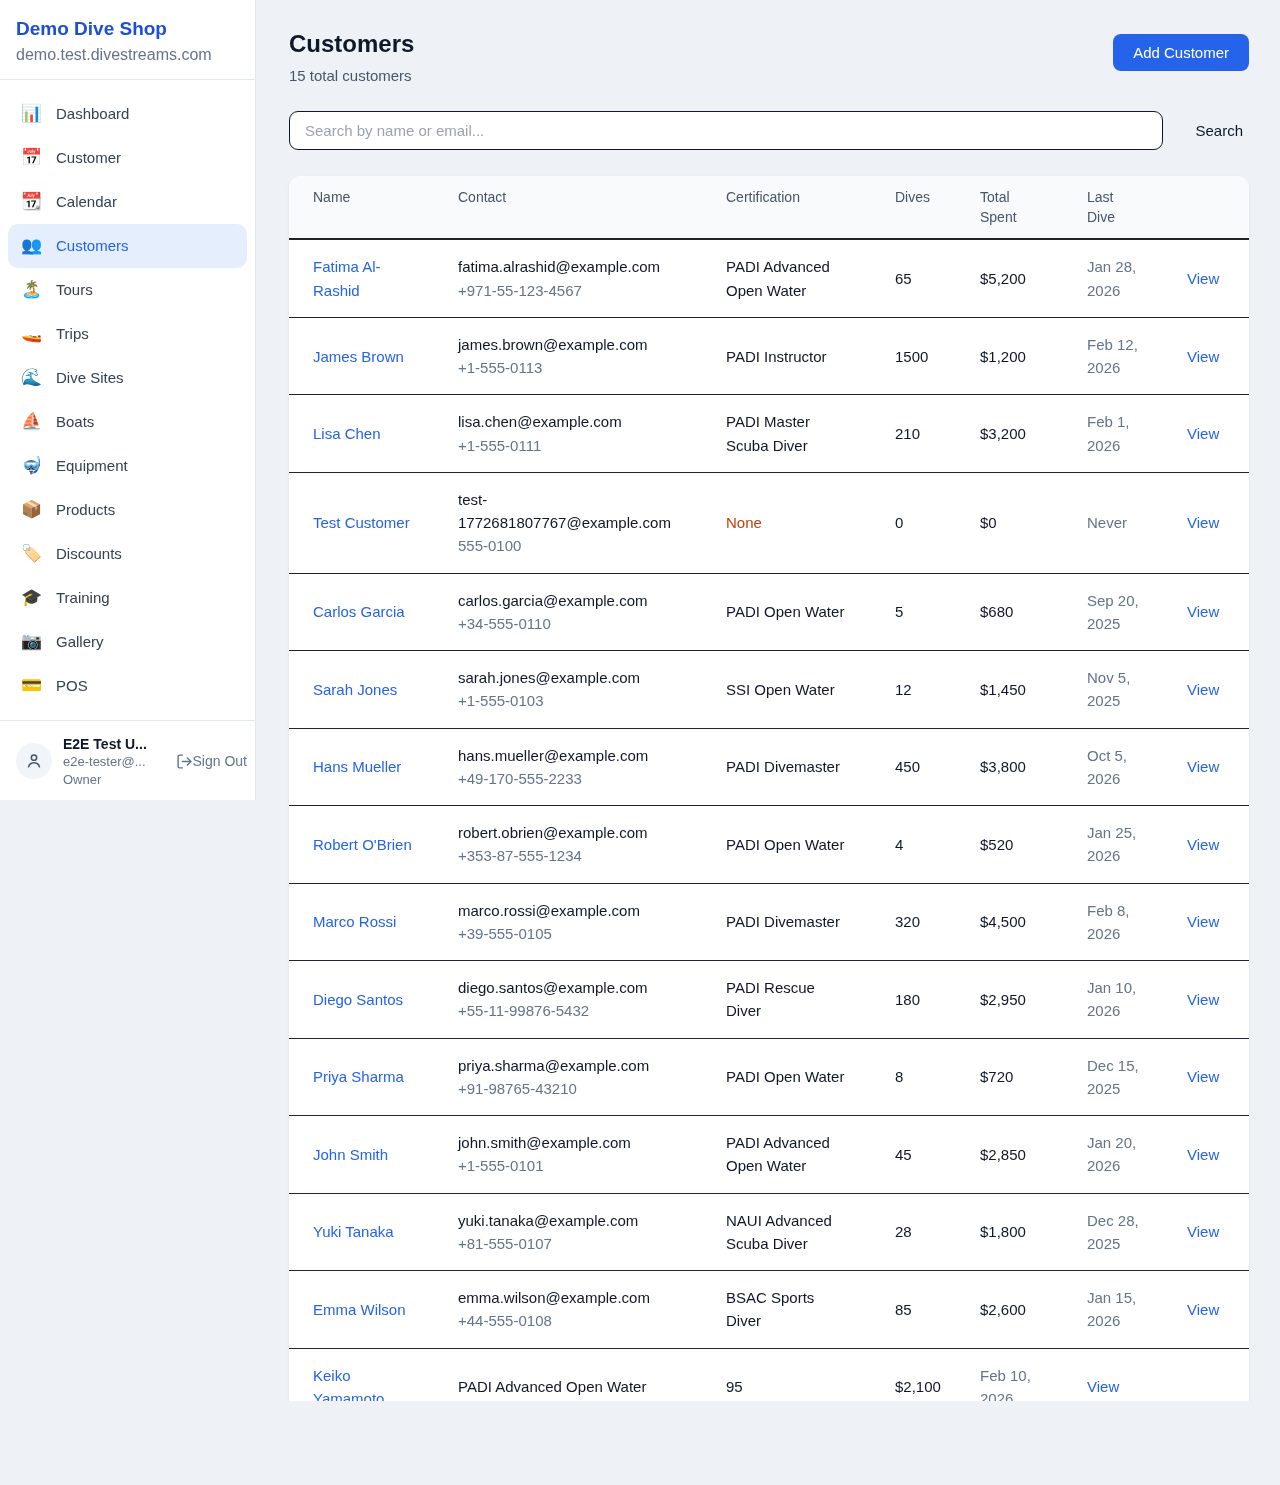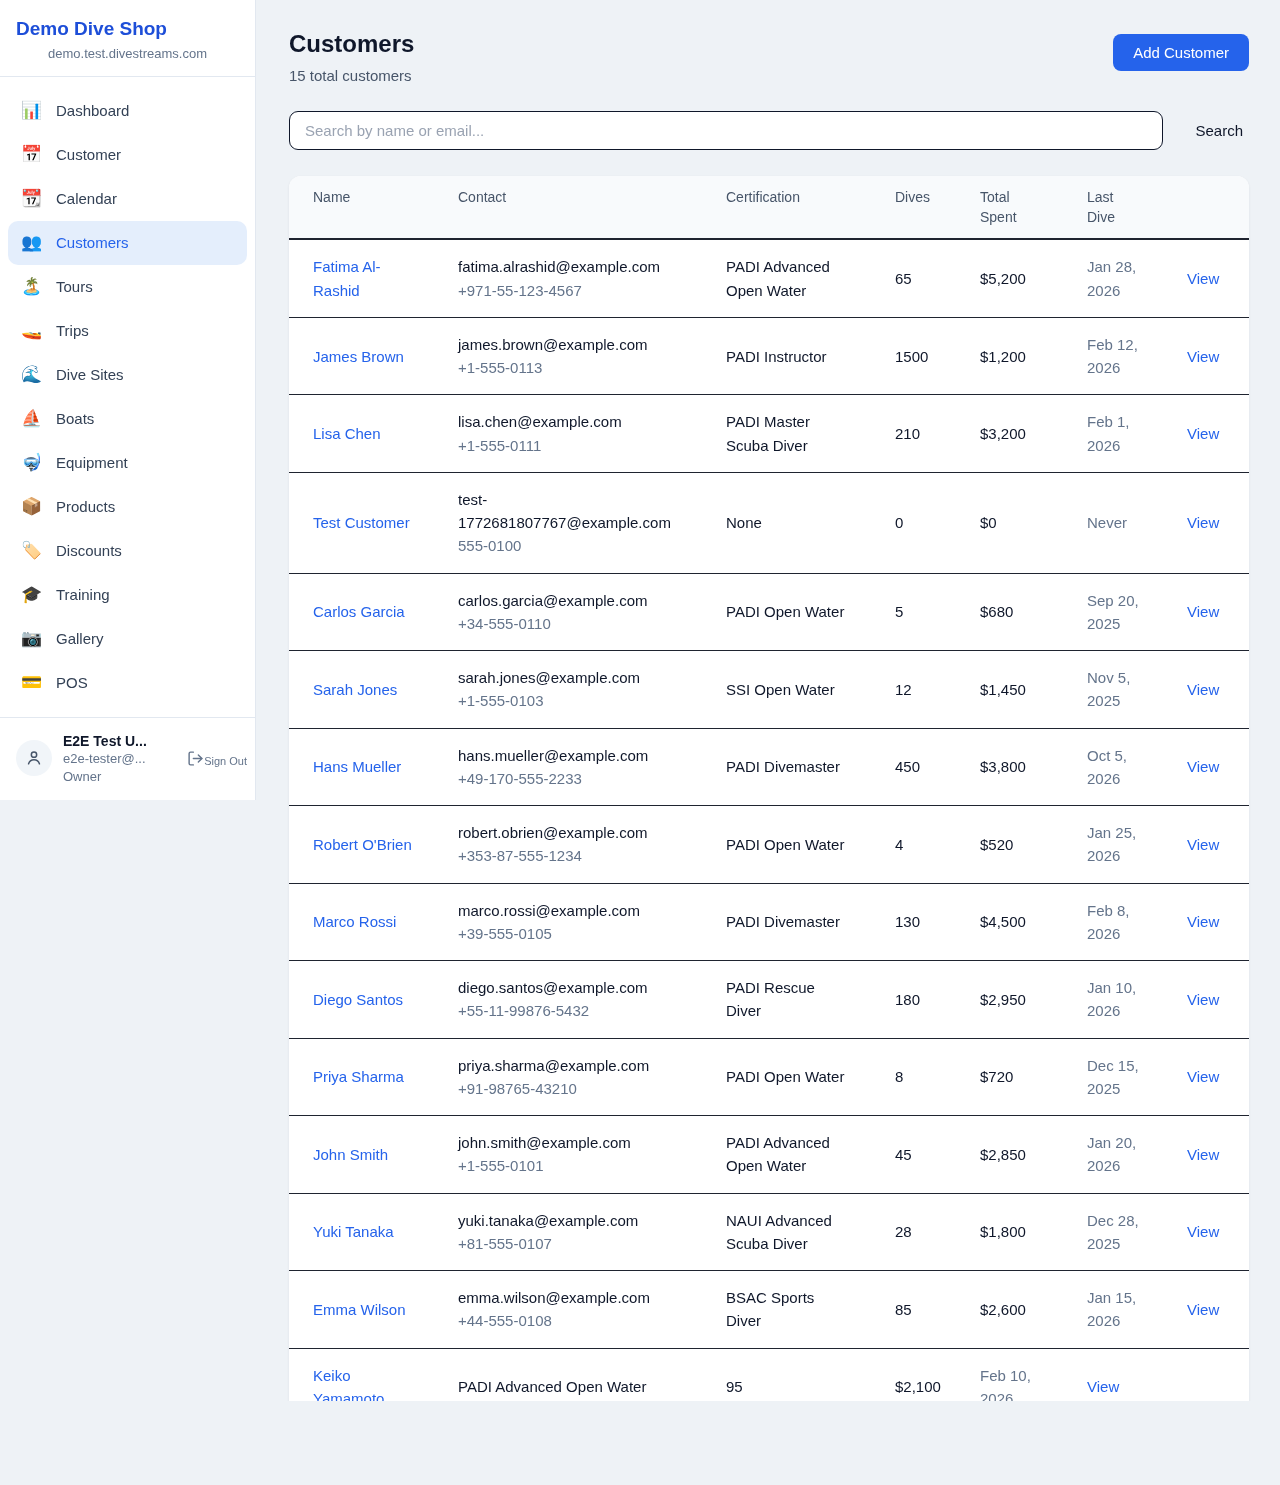--- a/index.html
+++ b/index.html
@@ -14,21 +14,21 @@
   .app { position:relative; width:1280px; height:1401px; overflow:hidden; }
 
   
   .sidebar {
     position:absolute; left:0; top:0; width:256px; height:800px;
     background:#ffffff; border-right:1px solid #e2e8f0;
     display:flex; flex-direction:column;
   }
   .side-head { padding:18px 16px 15px; border-bottom:1px solid #e2e8f0; }
   .shop-name { font-size:19px; font-weight:bold; color:#1d4ed8; line-height:1.2; }
-  .shop-domain { font-size:13px; color:#64748b; margin-top:5px;text-align:center; }
+  .shop-domain { font-size:16px; color:#64748b; margin-top:5px; }
   .side-nav { padding:12px 8px; flex:1 1 auto; }
   .nav-item {
     display:flex; align-items:center; height:44px; padding:0 12px;
     border-radius:10px; cursor:pointer; text-decoration:none;
   }
   .nav-item .icon { width:24px; margin-right:12px; font-size:17px; line-height:1; text-align:center; flex:0 0 auto; }
   .nav-item .label { font-size:15px; color:#334155; }
   .nav-item.active { background:#e4eefc; }
   .nav-item.active .label { color:#2563eb; font-weight:500; }
 
@@ -37,22 +37,22 @@
     display:flex; align-items:center; gap:11px;
   }
   .avatar {
     width:36px; height:36px; border-radius:50%; background:#f1f5f9;
     display:flex; align-items:center; justify-content:center; color:#475569; flex:0 0 auto;
   }
   .user-meta { flex:1 1 auto; min-width:0; }
   .user-name { font-size:14px; font-weight:bold; color:#0f172a; line-height:1.3; }
   .user-email, .user-role { font-size:13px; color:#64748b; line-height:1.35; }
   .signout {
-    display:flex; align-items:flex-end; gap:0; border:none; background:none;
-    color:#64748b; font-size:11px; font-family:inherit; cursor:pointer; padding:0; flex:0 0 auto;
+    display:flex; align-items:flex-start; gap:0; border:none; background:none;
+    color:#64748b; font-size:14px; font-family:inherit; cursor:pointer; padding:0; flex:0 0 auto;
   }
 
   
   .main { position:absolute; left:256px; top:0; width:1024px; padding:30px 31px 0 33px; }
   .main-head { display:flex; justify-content:space-between; align-items:flex-start; }
   .page-title { font-size:24px; font-weight:bold; color:#0f172a; line-height:1.2; }
   .page-subtitle { font-size:15px; color:#475569; margin-top:8px; }
   .add-btn {
     background:#2563eb; color:#ffffff; border:none; border-radius:8px;
     height:37px; padding:0 20px; font-size:15px; font-weight:500;
@@ -85,21 +85,21 @@
     font-size:14px; color:#475569; padding:11px 42px 11px 0; line-height:1.45;
   }
   .trow { align-items:center; border-bottom:1px solid #1f2430; }
   .trow:last-child { border-bottom:none; }
   .td { padding:15px 42px 15px 0; font-size:15px; line-height:1.55; }
   .td:last-child, .th:last-child { padding-right:0; }
   a.name-link { color:#2563eb; text-decoration:none; }
   .email { color:#0f172a; }
   .phone { color:#64748b; }
   .cert { color:#0f172a; }
-  .cert.muted { color:#0f172a; }
+  .cert.muted { color:#c2410c; }
   .dives, .spent { color:#0f172a; }
   .last-dive { color:#64748b; }
   a.view-link { color:#2563eb; text-decoration:none; font-size:15px; }
 </style>
 </head>
 <body>
 
 <div class="app">
 
   <aside class="sidebar">
@@ -372,21 +372,21 @@
 
   <div class="grid-row trow">
     <div class="td">
       <a class="name-link" href="#">Marco Rossi</a>
     </div>
     <div class="td">
       <div class="email">marco.rossi@example.com</div>
       <div class="phone">+39-555-0105</div>
     </div>
     <div class="td cert">PADI Divemaster</div>
-    <div class="td dives">130</div>
+    <div class="td dives">320</div>
     <div class="td spent">$4,500</div>
     <div class="td last-dive">Feb 8, 2026</div>
     <div class="td">
       <a class="view-link" href="#">View</a>
     </div>
   </div>
 
   <div class="grid-row trow">
     <div class="td">
       <a class="name-link" href="#">Diego Santos</a>

